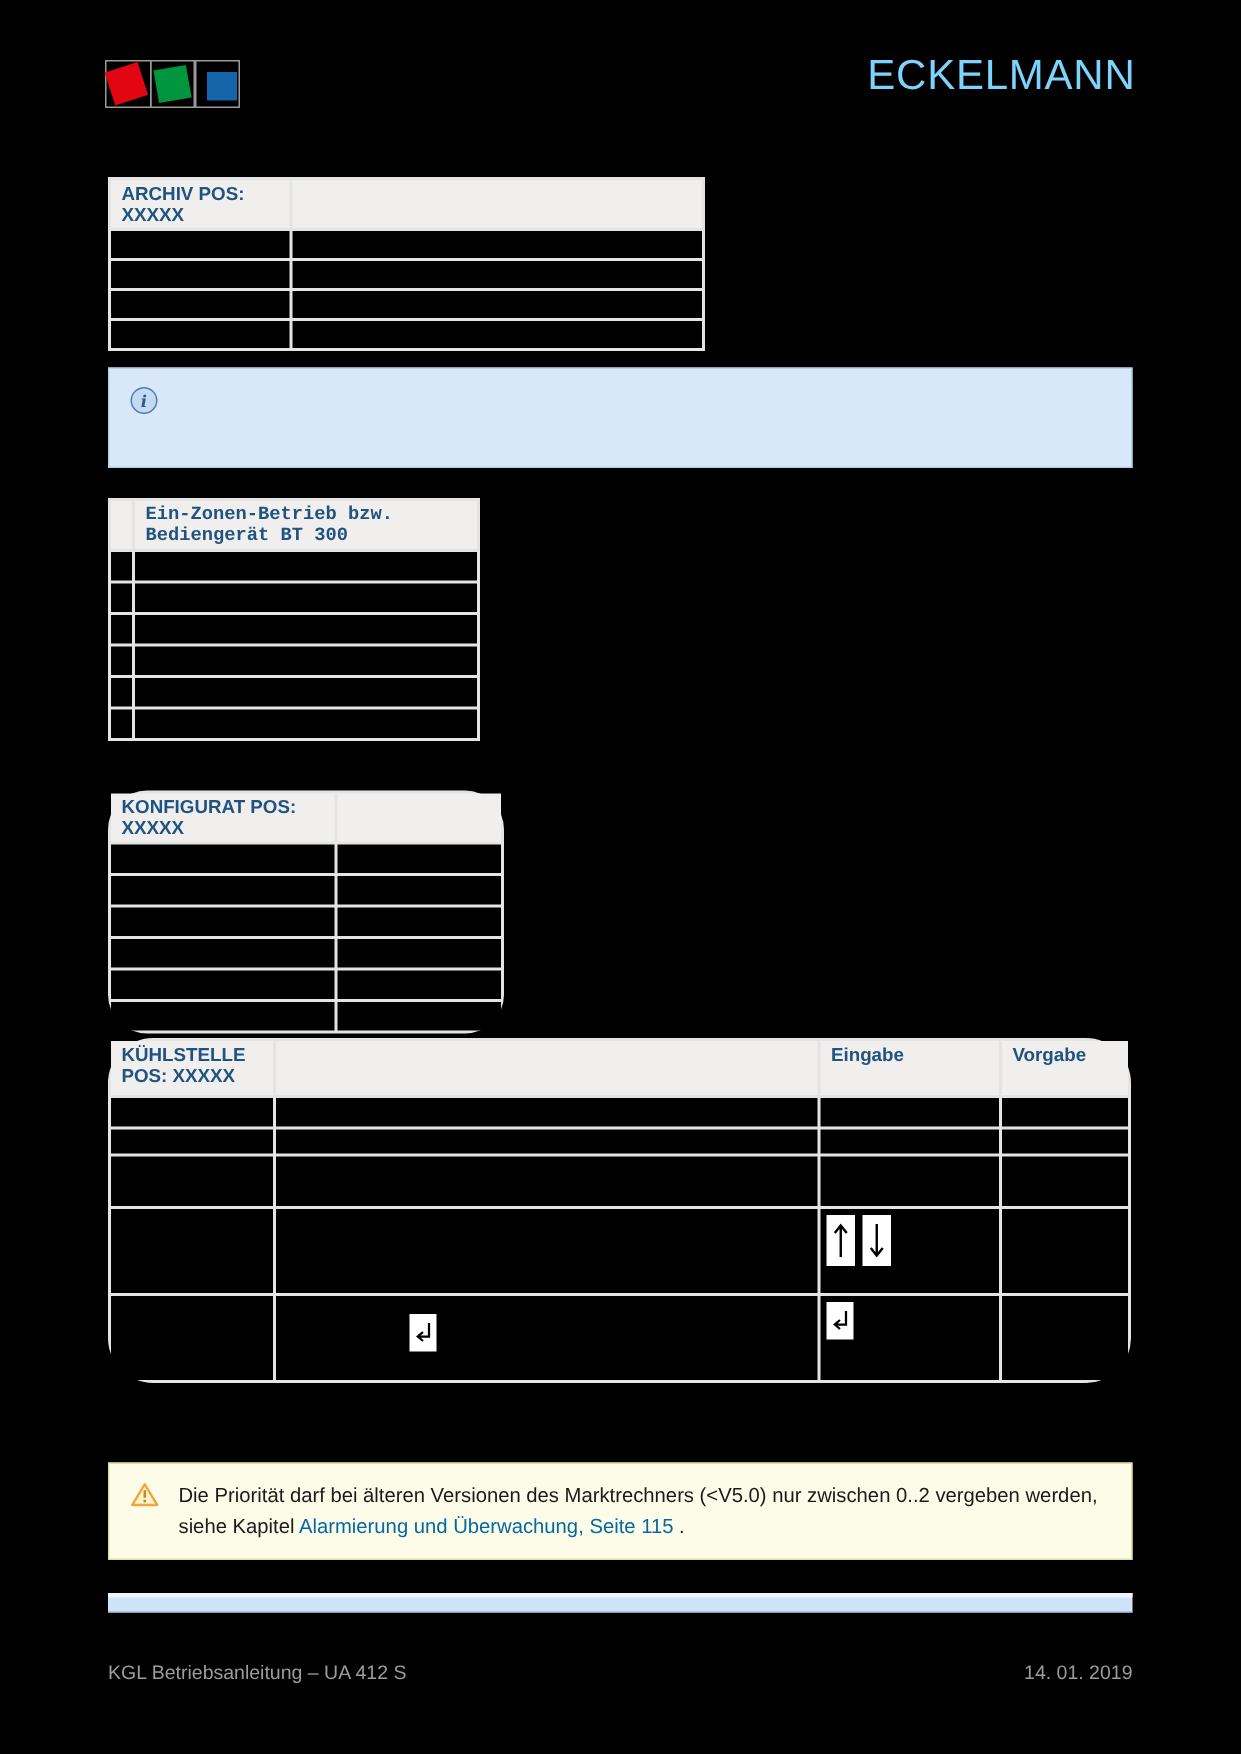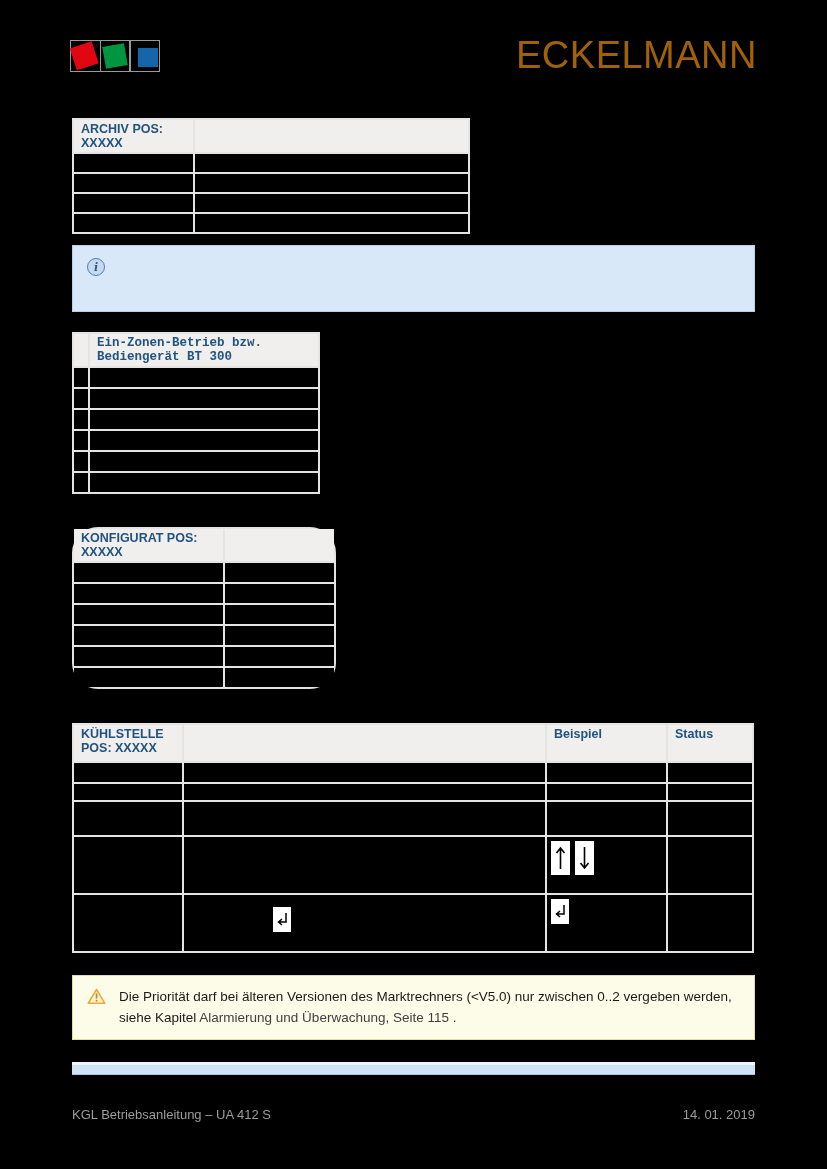--- a/index.html
+++ b/index.html
@@ -7,22 +7,22 @@
         font-family:"Liberation Sans", sans-serif;}
 
   
   .logo{position:absolute;left:70px;top:40px;display:flex;}
   .logo-cell{width:29px;height:30px;border:1.5px solid #9a9a9a;display:flex;
              align-items:center;justify-content:center;background:transparent;}
   .logo-cell + .logo-cell{margin-left:-1.5px;}
   .sq-red{width:23px;height:23px;background:#e20613;transform:rotate(-18deg) translate(-1px,-1px);}
   .sq-green{width:22px;height:22px;background:#00963f;transform:rotate(-10deg);}
   .sq-blue{width:20px;height:19px;background:#1565ab;transform:translate(3px,1px);}
-  .wordmark{position:absolute;right:70px;top:34px;font-size:38px;font-weight:400;
-            color:#a16207;letter-spacing:0.5px;white-space:nowrap;}
+  .wordmark{position:absolute;right:70px;top:34px;font-size:28px;font-weight:400;
+            color:#7dd3fc;letter-spacing:0.5px;white-space:nowrap;}
 
   
   table.tbl{position:absolute;border-collapse:separate;border-spacing:2px;
             background:#e4e4e4;table-layout:fixed;}
   table.tbl td{background:#000;padding:0;}
   table.tbl th{background:#f0efee;color:#20537f;font-size:12.5px;font-weight:bold;
                text-align:left;padding:2px 7px;margin-left:24px;}
   th.dark{background:#000;}
 
   .tbl-archiv{left:72px;top:118px;width:398px;}
@@ -30,21 +30,21 @@
   .tbl-archiv td{height:18px;}
 
   .tbl-zones{left:72px;top:332px;width:248px;font-family:Liberation Mono, monospace;}
   .tbl-zones th{height:19px;vertical-align:middle;text-align:center;padding:2px 2px;}
   .tbl-zones td{height:19px;}
 
   .tbl-konf{left:72px;top:527px;width:264px;border-radius:26px;}
   .tbl-konf th{height:20px;vertical-align:middle;}
   .tbl-konf td{height:19px;}
 
-  .tbl-kuehl{left:72px;top:723px;width:682px;}
+  .tbl-kuehl{left:72px;top:692px;width:682px;border-radius:30px;}
   .tbl-kuehl th{height:32px;vertical-align:top;padding-top:4px;}
   .tbl-kuehl td{vertical-align:top;}
   .tbl-kuehl tr.r1 td{height:19px;}
   .tbl-kuehl tr.r2 td{height:16px;}
   .tbl-kuehl tr.r3 td{height:33px;}
   .tbl-kuehl tr.r4 td{height:56px;}
   .tbl-kuehl tr.r5 td{height:56px;}
 
   
   .keys{padding:4px 0 0 4px;display:flex;gap:5px;}
@@ -57,21 +57,21 @@
   .note{position:absolute;left:72px;width:683px;box-sizing:border-box;
         font-size:13.5px;line-height:21px;color:#1a1a1a;}
   .note-info{top:245px;height:67px;background:#d9e8f8;border:1px solid #b7cfe9;}
   .note-warn{top:975px;height:65px;background:#fdfce8;border:1px solid #e3dca0;}
   .note-body{position:absolute;left:46px;right:14px;top:10px;}
   .note-ico{position:absolute;left:14px;top:12px;}
   .info-circle{width:16px;height:16px;border-radius:50%;background:#c7d9ee;
                border:1.5px solid #4a7ebb;display:flex;align-items:center;justify-content:center;
                font-family:"DejaVu Serif", serif;font-style:italic;font-weight:bold;
                font-size:11px;color:#2a5a8a;line-height:1;}
-  .link{color:#404040;cursor:pointer;}
+  .link{color:#0369a1;cursor:pointer;}
 
   
   .thin-bar{position:absolute;left:72px;top:1062px;width:683px;height:9px;
             background:#cfe3f7;border-top:3px solid #eff5fd;border-bottom:1px solid #a9c6e4;}
 
   
   .footer{position:absolute;left:72px;top:1106px;width:683px;display:flex;
           color:#9c9c9c;font-size:13px;line-height:18px;justify-content:flex-end;}
   .footer .f-left{flex:1;text-align:left;}
   .footer .f-center{flex:0 0 auto;text-align:center;}
@@ -208,22 +208,22 @@
     <colgroup>
       <col style="width:108px">
         <col style="width:361px">
       <col style="width:119px">
         <col style="width:84px">
     </colgroup>
     <tbody>
         <tr>
       <th>KÜHLSTELLE POS: XXXXX</th>
       <th></th>
-      <th>Beispiel</th>
-      <th>Status</th>
+      <th>Eingabe</th>
+      <th>Vorgabe</th>
     </tr>
     <tr class="r1">
           <td></td>
           <td></td>
           <td></td>
           <td></td>
         </tr>
     <tr class="r2">
           <td></td>
           <td></td>

